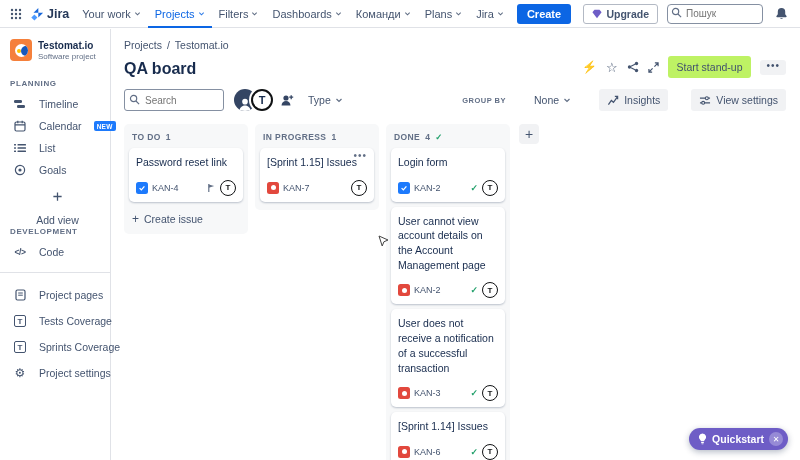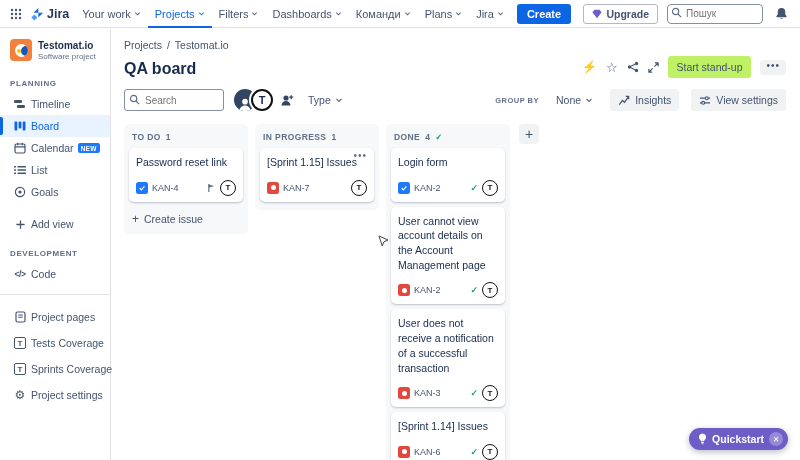--- a/index.html
+++ b/index.html
@@ -42,21 +42,21 @@
     display:flex; align-items:center; justify-content:center; }
   .logo-ball { width:13px; height:13px; border-radius:50%; background:#fff; position:relative; overflow:hidden; }
   .logo-ball::after { content:""; position:absolute; right:-3px; top:2px; width:10px; height:10px;
     border-radius:50%; background:#1558bc; }
   .logo-ball::before { content:""; position:absolute; left:2px; top:5px; width:4px; height:4px;
     border-radius:50%; background:#ffc400; z-index:1; }
   .proj-name { font-size:10px; font-weight:bold; color:#172b4d; line-height:1.2; }
   .proj-sub { font-size:8px; color:#626f86; }
   .section-label { font-size:8px; font-weight:bold; letter-spacing:.6px; color:#626f86;
     padding:8px 10px 5px; }
-  .side-item { display:flex; align-items:center; gap:4px; height:22px; padding:0 8px 0 13px;
+  .side-item { display:flex; align-items:center; gap:12px; height:22px; padding:0 8px 0 13px;
     font-size:10.5px; color:#44546f; cursor:pointer; position:relative; white-space:nowrap; }
   .side-item .s-ic { width:14px; display:flex; justify-content:center; color:#44546f; flex:none; }
   .side-item.active { background:#e9f2ff; color:#0c66e4; }
   .side-item.active .s-ic { color:#0c66e4; }
   .side-item.active::before { content:""; position:absolute; left:0; top:2px; bottom:2px;
     width:3px; border-radius:0 2px 2px 0; background:#0c66e4; }
   .badge-new { background:#1d7afc; color:#fff; font-size:6.5px; font-weight:bold;
     border-radius:2px; padding:1.5px 3px; letter-spacing:.3px; }
   .side-divider { height:1px; background:#e0e2e7; margin:9px 0; }
   .code-glyph { font-size:8.5px; font-weight:bold; letter-spacing:-.5px; }
@@ -86,21 +86,21 @@
   .avatars { display:flex; align-items:center; margin-left:2px; }
   .av-navy { width:22px; height:22px; border-radius:50%; background:#344563;
     display:flex; align-items:flex-end; justify-content:center; overflow:hidden;
     box-shadow:0 0 0 2px #fff; z-index:1; cursor:pointer; }
   .av-t { width:22px; height:22px; border-radius:50%; background:#fff; border:2px solid #101214;
     display:flex; align-items:center; justify-content:center; font-size:11px; font-weight:bold;
     margin-left:-5px; box-shadow:0 0 0 2px #fff; z-index:2; cursor:pointer; }
   .av-add { margin-left:6px; cursor:pointer; color:#344563; display:flex; }
   .select-like { display:flex; align-items:center; gap:4px; font-size:10.5px; color:#44546f;
     cursor:pointer; padding:4px 5px; border-radius:3px; }
-  .tb-right { margin-left:auto; display:flex; align-items:center; gap:12px; }
+  .tb-right { margin-left:auto; display:flex; align-items:center; gap:23px; }
   .groupby { font-size:7.5px; font-weight:bold; letter-spacing:.5px; color:#626f86; }
   .tb-btn { display:flex; align-items:center; gap:5px; background:#f1f2f4; border:none;
     border-radius:3px; padding:5px 8px; font-size:10.5px; color:#44546f; cursor:pointer; font-family:inherit; }
 
   
   .board { display:flex; align-items:flex-start; gap:7px; padding:13px 0 0 12px; }
   .column { width:124px; background:#f7f8f9; border-radius:5px; flex:none; }
   .col-header { display:flex; align-items:center; gap:5px; padding:8px 8px 6px;
     font-size:8.5px; font-weight:bold; letter-spacing:.4px; color:#626f86; }
   .done-check { color:#22a06b; }
@@ -247,30 +247,20 @@
 
   <div class="side-item">
     <span class="s-ic">
       <svg width="12" height="12" viewBox="0 0 12 12" fill="currentColor">
           <rect x="0" y="2" width="8" height="3" rx="1.2"></rect>
           <rect x="3" y="7" width="8" height="3" rx="1.2"></rect>
         </svg>
     </span>
     <span>Timeline</span>
   </div>
-  <div class="side-item active">
-    <span class="s-ic">
-      <svg width="12" height="12" viewBox="0 0 12 12" fill="currentColor">
-          <rect x="0.5" y="1.5" width="2.8" height="9" rx="1"></rect>
-          <rect x="4.6" y="1.5" width="2.8" height="7" rx="1"></rect>
-          <rect x="8.7" y="1.5" width="2.8" height="9" rx="1"></rect>
-        </svg>
-    </span>
-    <span>Board</span>
-  </div>
   <div class="side-item">
     <span class="s-ic">
       <svg width="12" height="12" viewBox="0 0 12 12">
           <rect x="1" y="2" width="10" height="9" rx="1.5" stroke="currentColor" fill="none" stroke-width="1.2"></rect>
           <path d="M1 4.8h10M3.8.8v2.4M8.2.8v2.4" stroke="currentColor" stroke-width="1.2"></path>
         </svg>
     </span>
     <span>Calendar</span>
     <span class="badge-new">NEW</span>
   </div>
@@ -290,21 +280,21 @@
   <div class="side-item">
     <span class="s-ic">
       <svg width="12" height="12" viewBox="0 0 12 12">
           <circle cx="6" cy="6" r="4.6" stroke="currentColor" fill="none" stroke-width="1.2"></circle>
           <circle cx="6" cy="6" r="1.6" fill="currentColor"></circle>
         </svg>
     </span>
     <span>Goals</span>
   </div>
 
-  <div class="side-item" style="margin-top:10px;">
+  <div class="side-item" style="margin-top:10px;flex-direction:column;">
     <span class="s-ic">
       <svg width="11" height="11" viewBox="0 0 12 12">
           <path d="M6 1.5v9M1.5 6h9" stroke="currentColor" stroke-width="1.4"></path>
         </svg>
     </span>
     <span>Add view</span>
   </div>
 
   <div class="section-label" style="padding-top:14px;">DEVELOPMENT</div>
   <div class="side-item">

